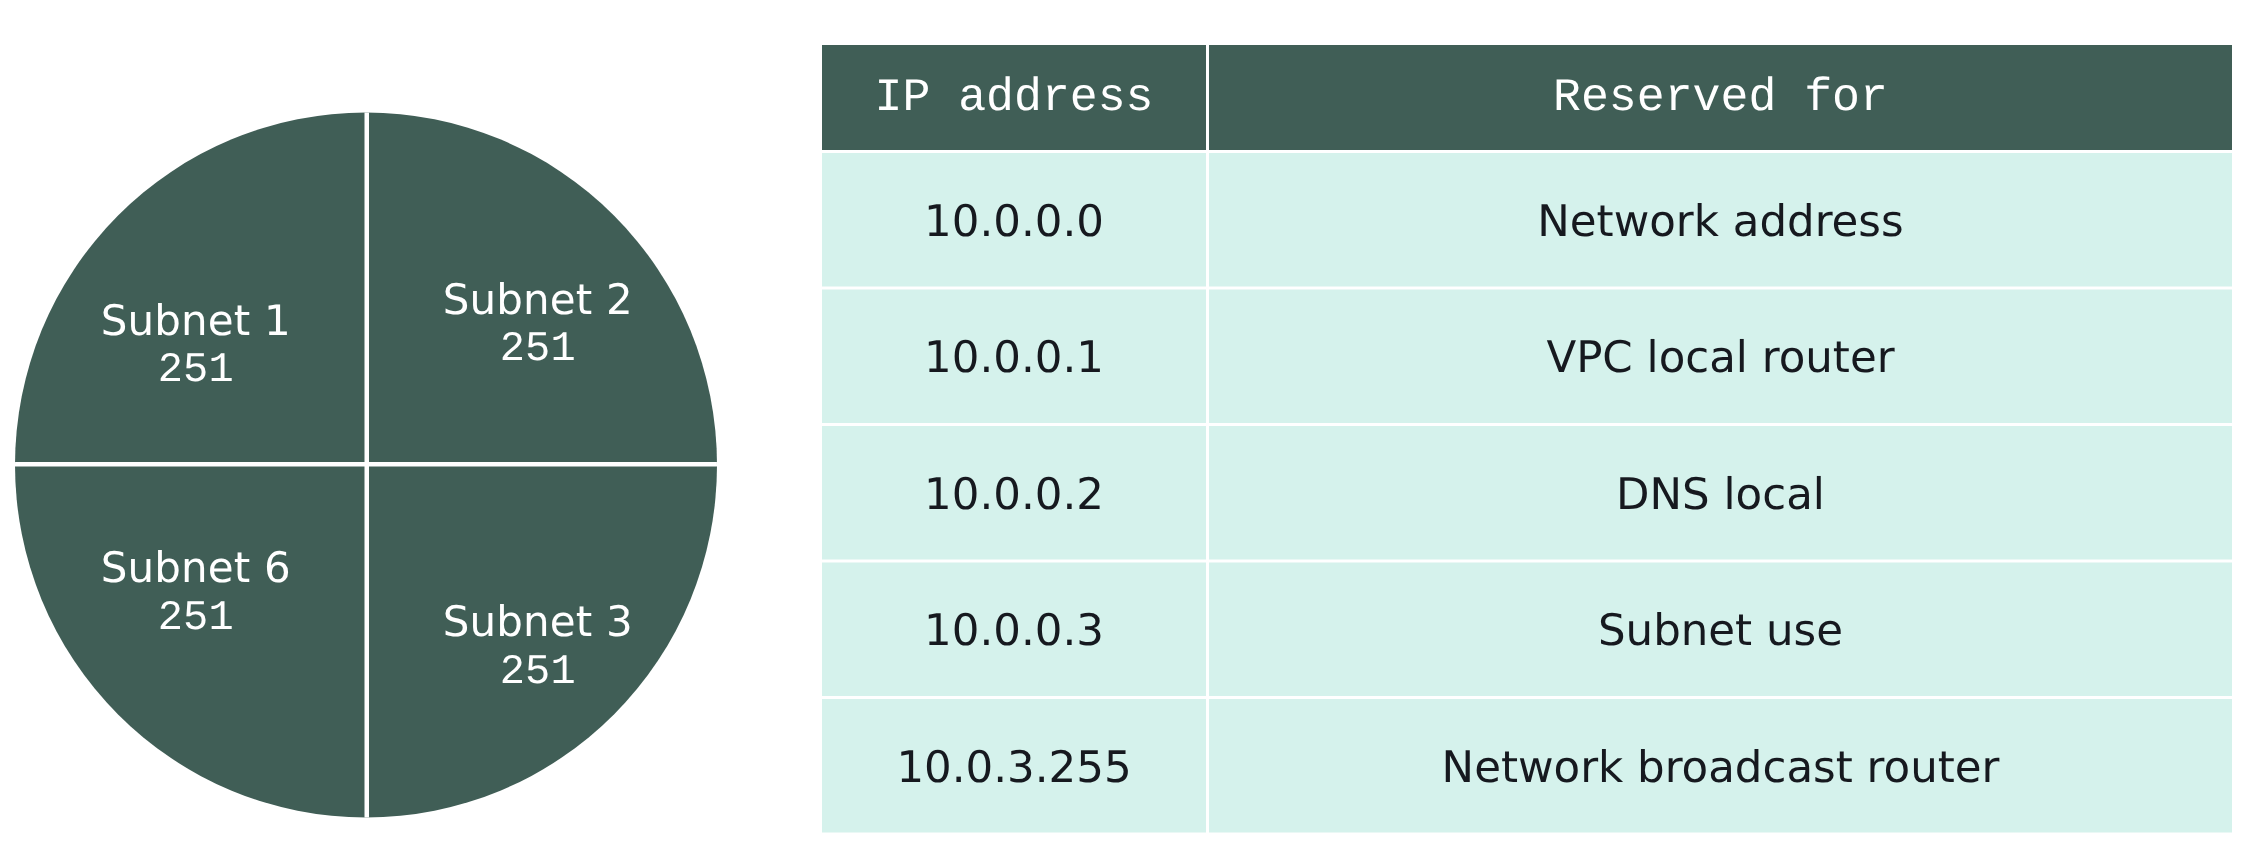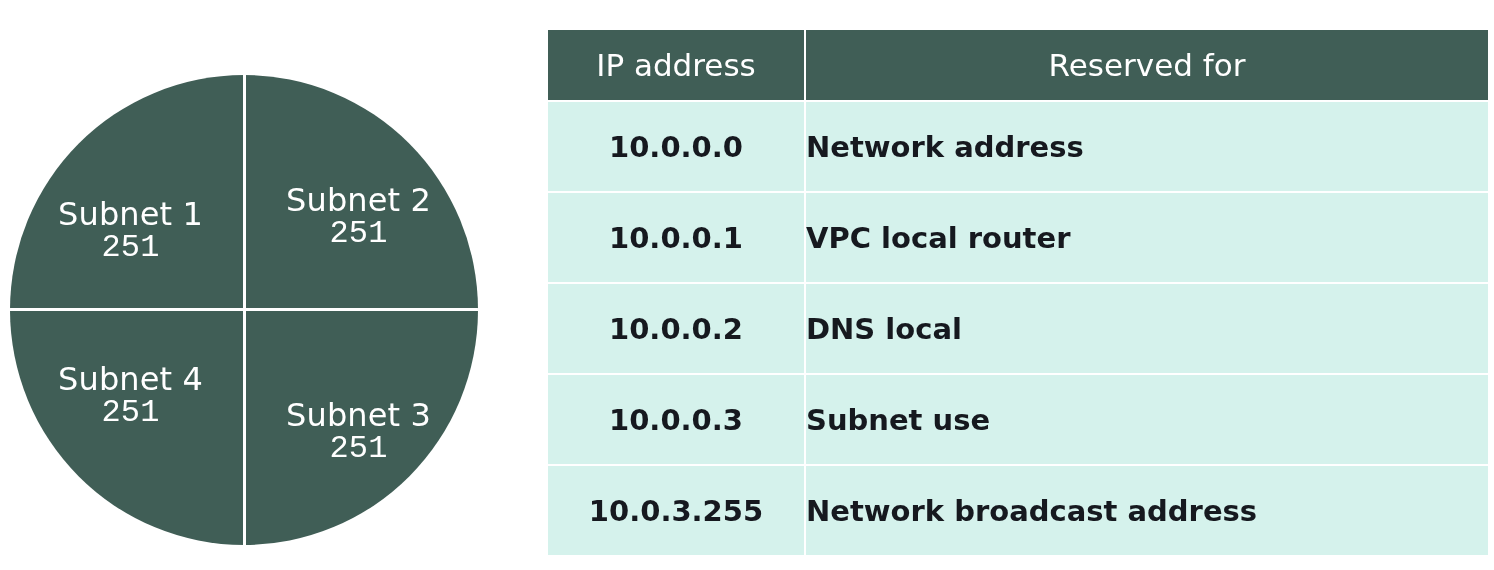--- a/index.html
+++ b/index.html
@@ -50,21 +50,21 @@
     position: absolute;
     left: -4px;
     top: 233px;
     width: 478px;
     height: 3px;
     background: #ffffff;
   }
   .quadrant-label {
     position: absolute;
     color: #ffffff;
-    font-size: 32px;
+    font-size: 28px;
     line-height: 34px;
     text-align: center;
     letter-spacing: 0.1px;
     white-space: nowrap;
   }
   .quadrant-label .q-name { display: block; }
   .quadrant-label .q-count { display: block; font-family: Liberation Mono, monospace; }
 
   #q1-label { left: 18px;  top: 122px; width: 205px; }
   #q2-label { left: 246px; top: 108px; width: 205px; }
@@ -78,45 +78,45 @@
     top: 28px;
     width: 942px;
     border-collapse: separate;
     border-spacing: 2px;
     table-layout: fixed;
   }
   #ip-table th, #ip-table td {
     padding: 0;
     margin: 0;
     vertical-align: middle;
-    font-weight: bold;
   }
   #ip-table th {
     background: #405E56;
     color: #ffffff;
     font-weight: normal;
     font-size: 31px;
     height: 70px;
     text-align: center;
+    font-family: Liberation Mono, monospace;
   }
   #ip-table td {
     background: #D5F2EC;
     color: #16191f;
     font-size: 29px;
     height: 89px;
   }
   .col-ip   { width: 256px; }
   .col-desc { width: 682px; }
 
   td.cell-ip {
     text-align: center;
     padding-right: 8px;
   }
   td.cell-desc {
-    text-align: left;
+    text-align: center;
     padding-left: 24px;
   }
 </style>
 </head>
 <body>
 
 <div id="canvas">
 
   <div id="pie-diagram">
 
@@ -134,21 +134,21 @@
       <span class="q-name">Subnet 2</span>
       <span class="q-count">251</span>
     </div>
 
     <div class="quadrant-label" id="q3-label">
       <span class="q-name">Subnet 3</span>
       <span class="q-count">251</span>
     </div>
 
     <div class="quadrant-label" id="q4-label">
-      <span class="q-name">Subnet 4</span>
+      <span class="q-name">Subnet 6</span>
       <span class="q-count">251</span>
     </div>
 
   </div>
 
   <table id="ip-table">
     <colgroup>
       <col class="col-ip">
       <col class="col-desc">
     </colgroup>
@@ -170,18 +170,18 @@
       <tr>
         <td class="cell-ip">10.0.0.2</td>
         <td class="cell-desc">DNS local</td>
       </tr>
       <tr>
         <td class="cell-ip">10.0.0.3</td>
         <td class="cell-desc">Subnet use</td>
       </tr>
       <tr>
         <td class="cell-ip">10.0.3.255</td>
-        <td class="cell-desc">Network broadcast address</td>
+        <td class="cell-desc">Network broadcast router</td>
       </tr>
     </tbody>
   </table>
 
 </div>
 
 </body></html>

